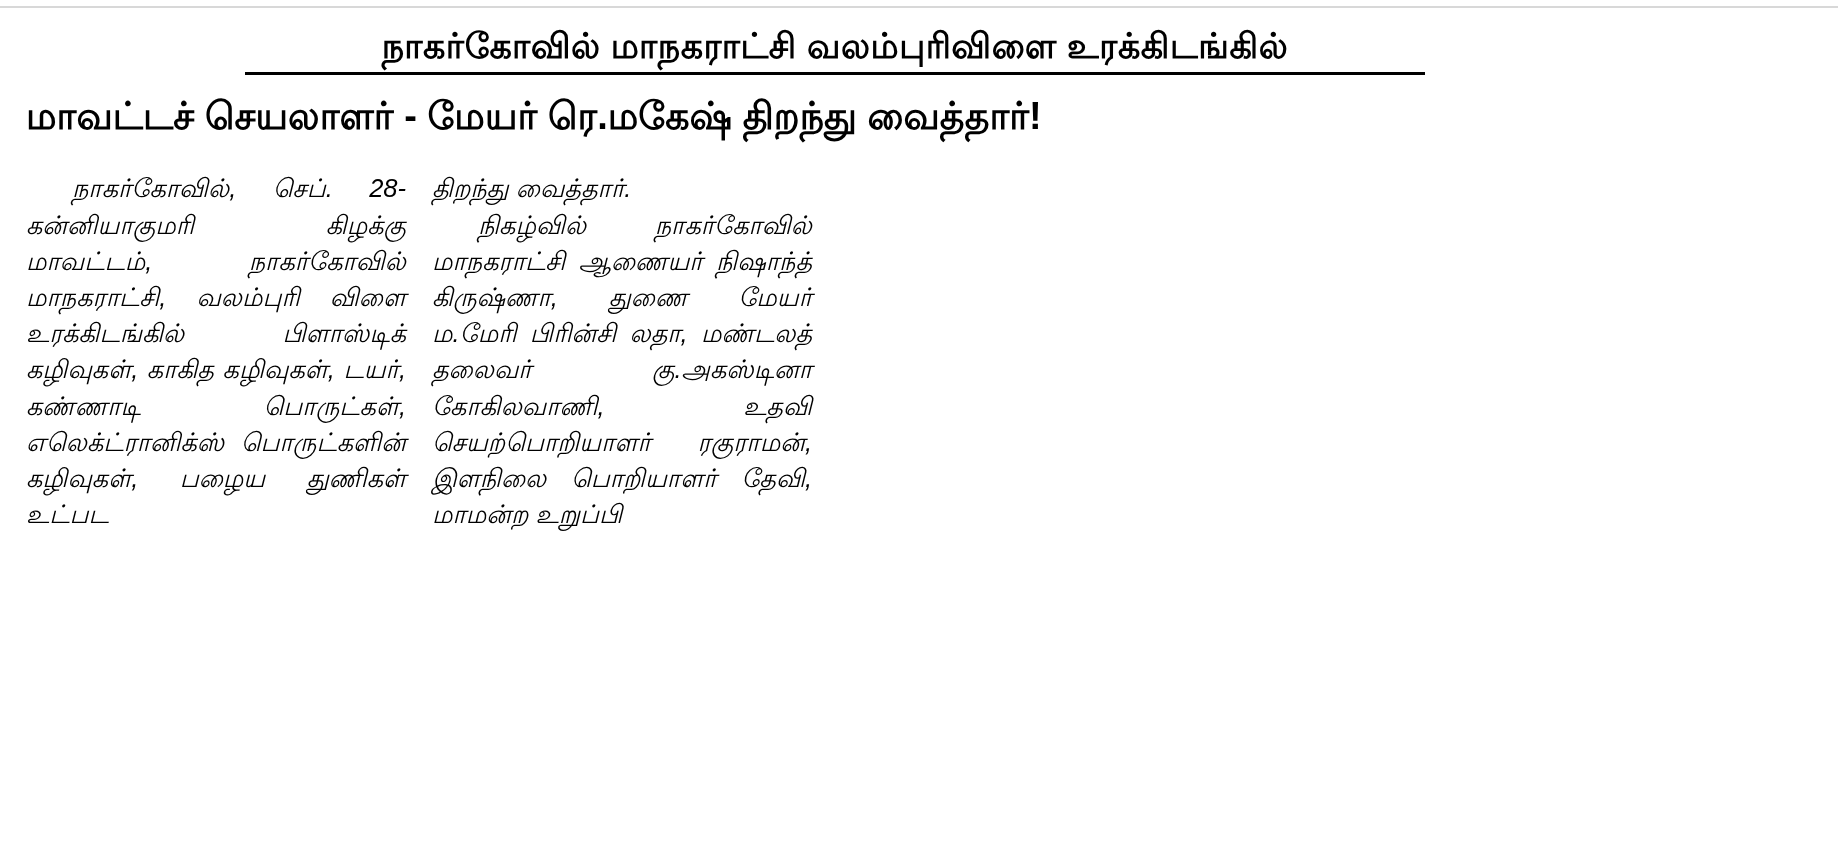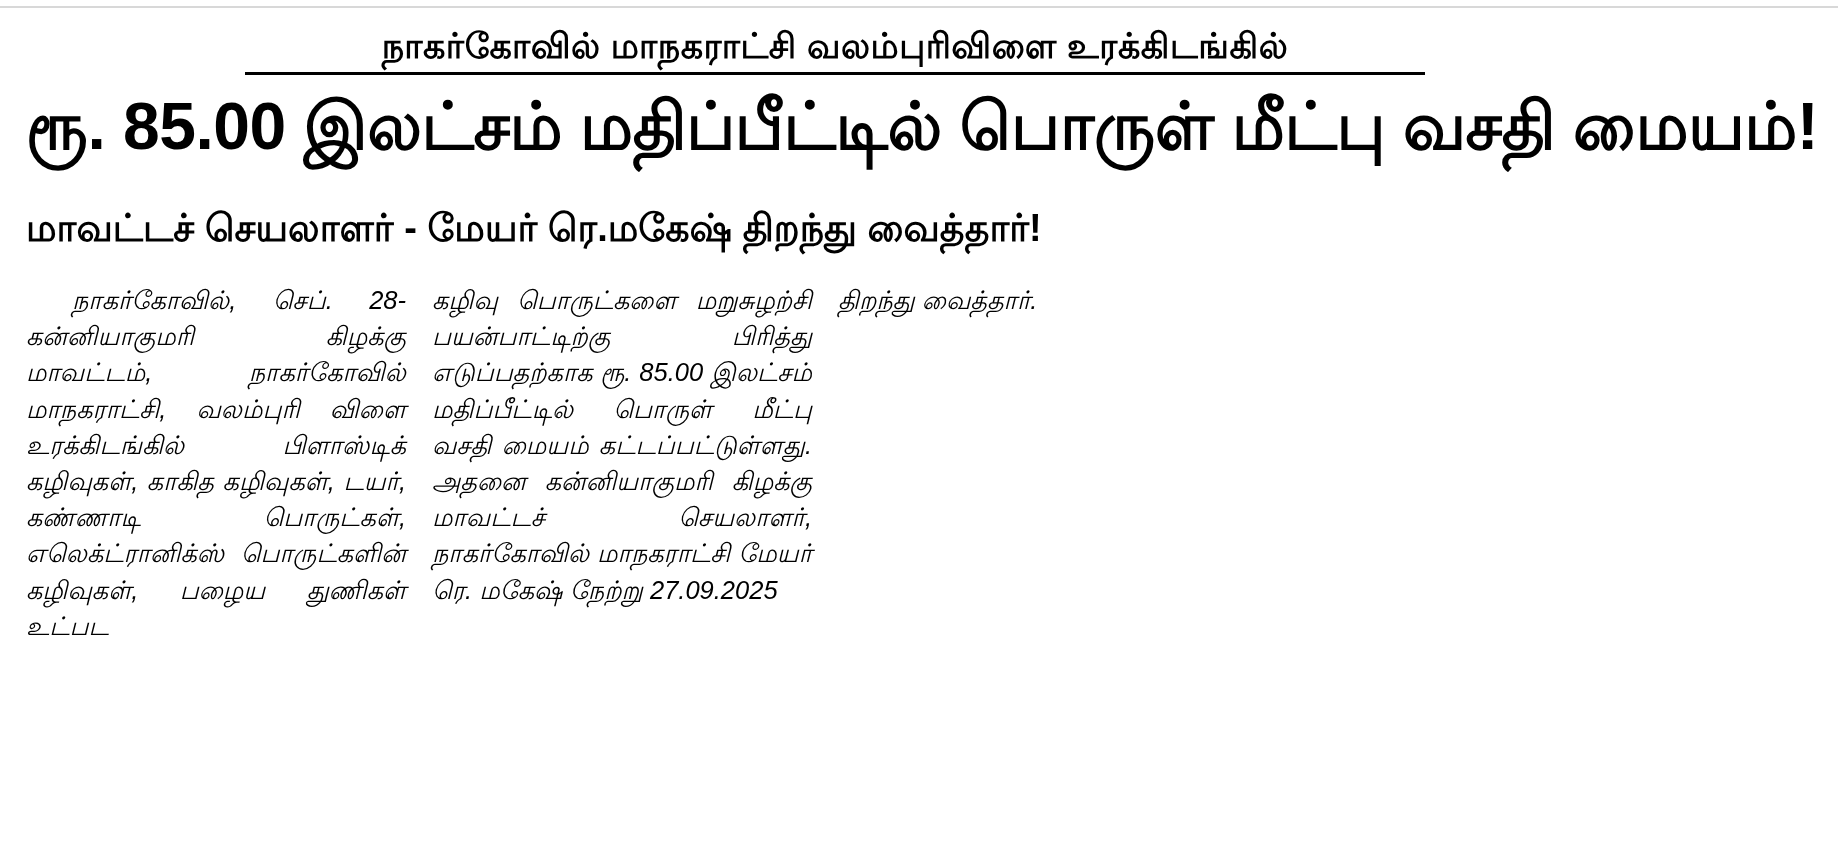--- a/index.html
+++ b/index.html
@@ -99,28 +99,25 @@
 </style>
 </head>
 <body>
 
 <div class="page">
   <div class="scan-edge"></div>
 
   <div class="kicker">நாகர்கோவில் மாநகராட்சி வலம்புரிவிளை உரக்கிடங்கில்</div>
   <div class="kicker-rule"></div>
 
-  <h1 class="headline">ரூ. 85.00 இலட்சம் மதிப்பீட்டில் பொருள் மீட்பு வசதி மையம்!</h1>
 
   <h2 class="subhead">மாவட்டச் செயலாளர் - மேயர் ரெ.மகேஷ் திறந்து வைத்தார்!</h2>
 
   <div class="columns">
     <div class="col">
       <p class="indent">நாகர்கோவில், செப். 28- கன்னியாகுமரி கிழக்கு மாவட்டம், நாகர்கோவில் மாநகராட்சி, வலம்புரி விளை உரக்கிடங்கில் பிளாஸ்டிக் கழிவுகள், காகித கழிவுகள், டயர், கண்ணாடி பொருட்கள், எலெக்ட்ரானிக்ஸ் பொருட்களின் கழிவுகள், பழைய துணிகள் உட்பட</p>
     </div>
     <div class="col">
-      <p>கழிவு பொருட்களை மறுசுழற்சி பயன்பாட்டிற்கு பிரித்து எடுப்பதற்காக ரூ. 85.00 இலட்சம் மதிப்பீட்டில் பொருள் மீட்பு வசதி மையம் கட்டப்பட்டுள்ளது. அதனை கன்னியாகுமரி கிழக்கு மாவட்டச் செயலாளர், நாகர்கோவில் மாநகராட்சி மேயர் ரெ. மகேஷ் நேற்று 27.09.2025</p>
-    </div>
-    <div class="col">
       <p>திறந்து வைத்தார்.</p>
+      <p class="indent">நிகழ்வில் நாகர்கோவில் மாநகராட்சி ஆணையர் நிஷாந்த் கிருஷ்ணா, துணை மேயர் ம.மேரி பிரின்சி லதா, மண்டலத் தலைவர் கு.அகஸ்டினா கோகிலவாணி, உதவி செயற்பொறியாளர் ரகுராமன், இளநிலை பொறியாளர் தேவி, மாமன்ற உறுப்பி</p>
     </div>
   </div>
 </div>
 
 </body></html>

